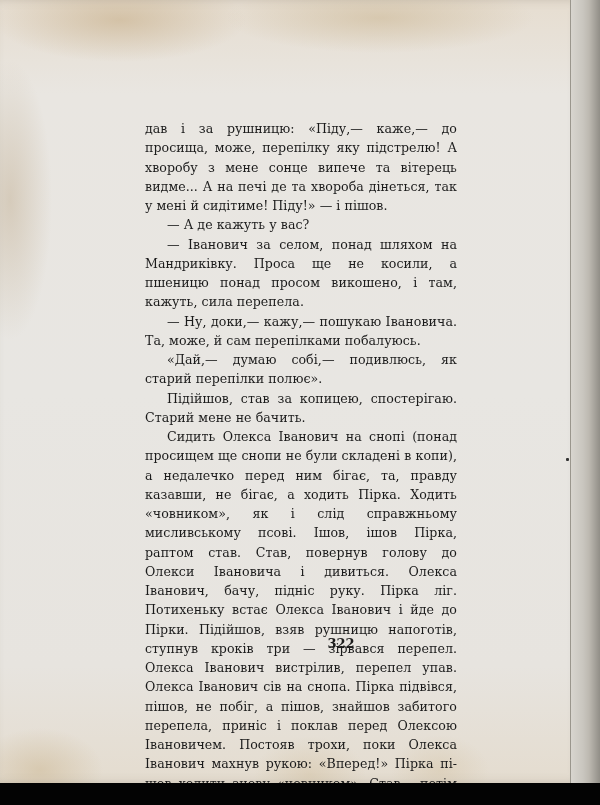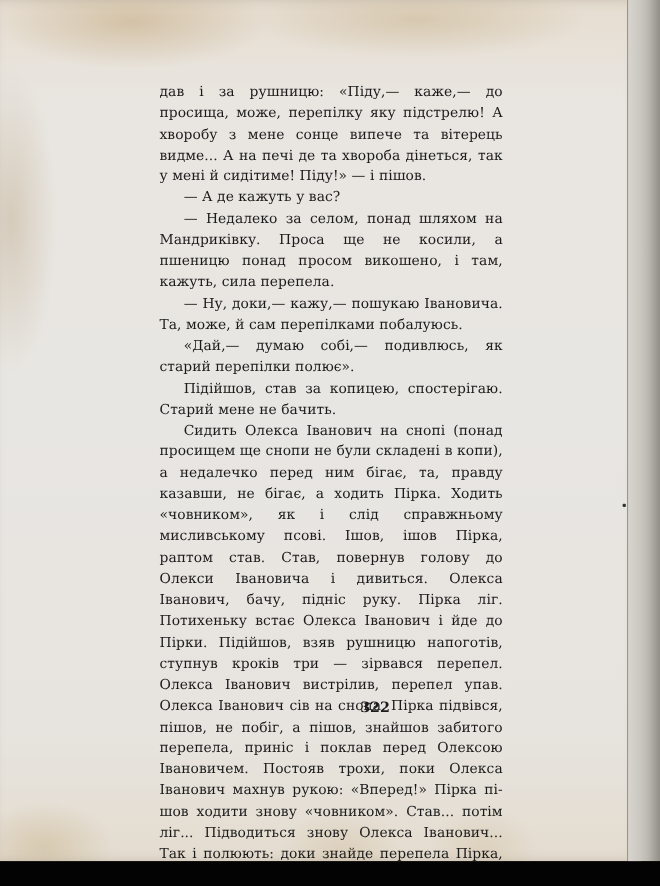--- a/index.html
+++ b/index.html
@@ -55,20 +55,21 @@
       text-align: justify;
       letter-spacing: 0.05px;
     }
     .text-block p {
       margin: 0;
       text-indent: 22px;
       hyphens: manual;
     }
     .text-block p.noindent {
       text-indent: 0;
+      margin-top: 46px;
     }
     .page-number {
       position: absolute;
       left: 0;
       top: 636px;
       width: 600px;
       text-align: center;
       font-family: "DejaVu Serif", serif;
       font-size: 13px;
       font-weight: bold;
@@ -83,21 +84,21 @@
       border-radius: 1px;
     }
   </style>
 </head>
 <body>
 
 <div class="page">
   <div class="text-block">
     <p class="noindent">дав і за рушницю: «Піду,— каже,— до просища, може, перепілку яку підстрелю! А хворобу з мене сонце випече та вітерець видме... А на печі де та хвороба дінеться, так у мені й сидітиме! Піду!» — і пішов.</p>
     <p>— А де кажуть у вас?</p>
-    <p>— Недалеко за селом, понад шляхом на Мандриківку. Проса ще не косили, а пшеницю понад просом викошено, і там, кажуть, сила перепела.</p>
+    <p>— Іванович за селом, понад шляхом на Мандриківку. Проса ще не косили, а пшеницю понад просом викошено, і там, кажуть, сила перепела.</p>
     <p>— Ну, доки,— кажу,— пошукаю Івановича. Та, може, й сам перепілками побалуюсь.</p>
     <p>«Дай,— думаю собі,— подивлюсь, як старий перепіл­ки полює».</p>
     <p>Підійшов, став за копицею, спостерігаю. Старий мене не бачить.</p>
     <p>Сидить Олекса Іванович на снопі (понад просищем ще снопи не були складені в копи), а недалечко перед ним бі­гає, та, правду казавши, не бігає, а ходить Пірка. Ходить «човником», як і слід справжньому мисливському псові. Ішов, ішов Пірка, раптом став. Став, повернув голову до Олекси Івановича і дивиться. Олекса Іванович, бачу, підніс руку. Пірка ліг. Потихеньку встає Олекса Іванович і йде до Пірки. Підійшов, взяв рушницю напоготів, ступнув кро­ків три — зірвався перепел. Олекса Іванович вистрілив, перепел упав. Олекса Іванович сів на снопа. Пірка підвів­ся, пішов, не побіг, а пішов, знайшов забитого перепела, приніс і поклав перед Олексою Івановичем. Постояв трохи, поки Олекса Іванович махнув рукою: «Вперед!» Пірка пі­шов ходити знову «човником». Став... потім ліг... Підво­диться знову Олекса Іванович... Так і полюють: доки зна­йде перепела Пірка, відпочиває Олекса Іванович. Доки ді­йде до його Олекса Іванович, одпочиває Пірка.</p>
   </div>
   <div class="page-number">322</div>
   <div class="speck" style="left:566px; top:458px;"></div>
 </div>
 <div class="spine"></div>
 <div class="bottom-bar"></div>

